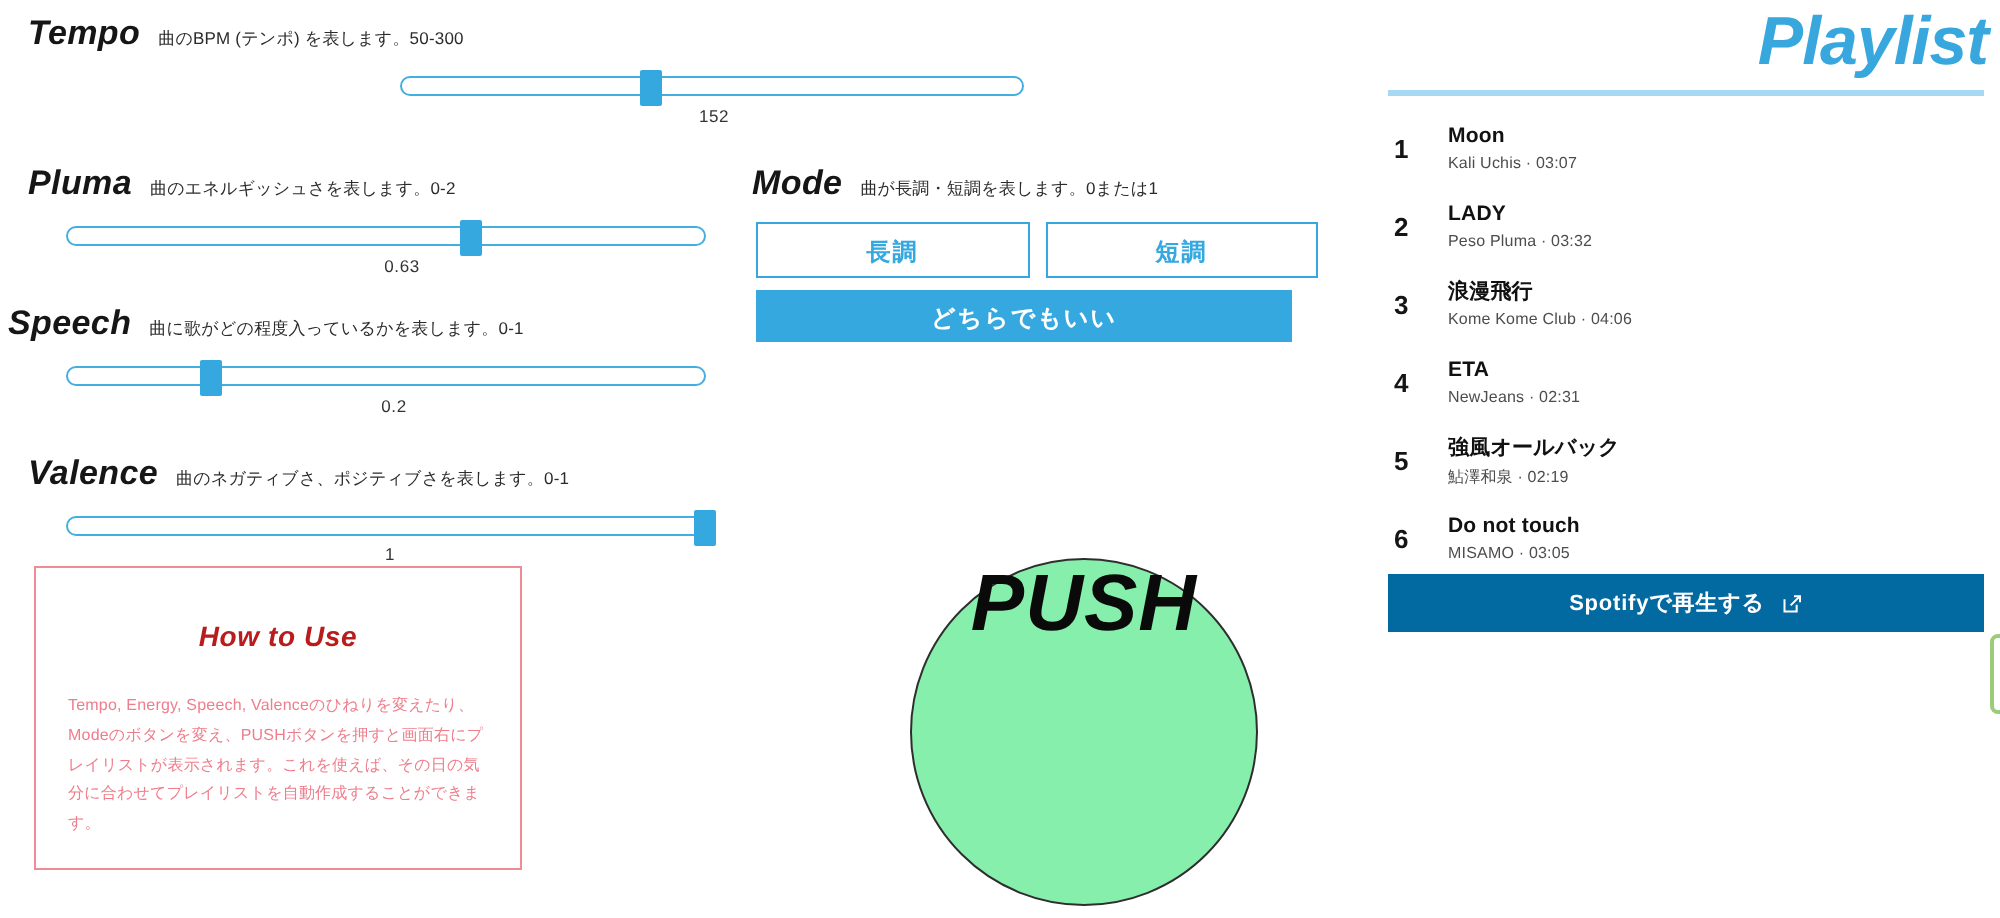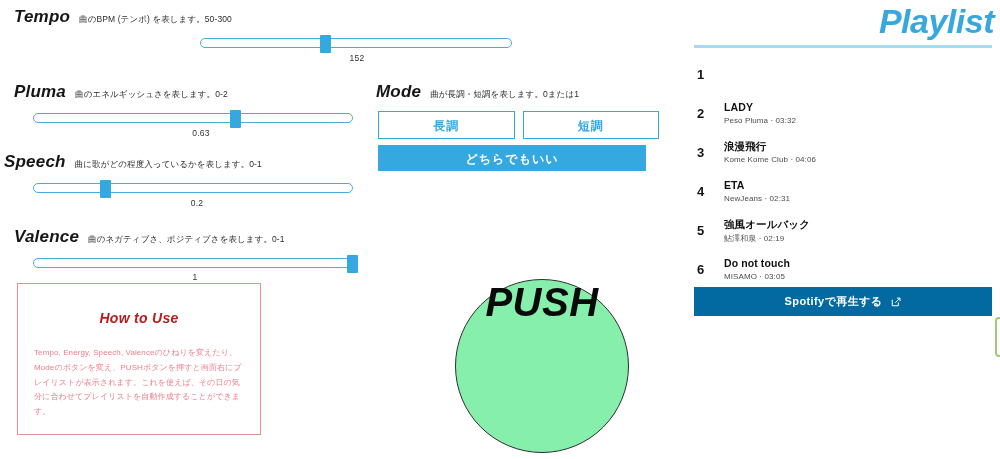--- a/index.html
+++ b/index.html
@@ -346,20 +346,22 @@
 </div>
 
 <div class="playlist">
   <div class="playlist-title">Playlist</div>
   <div class="playlist-divider"></div>
 
   <ul class="track-list" id="track-list">
       <li class="track-item">
         <div class="track-num">1</div>
         <div class="track-info">
+          <div class="track-name">Moon</div>
+          <div class="track-meta">Kali Uchis · 03:07</div>
         </div>
       </li>
       <li class="track-item">
         <div class="track-num">2</div>
         <div class="track-info">
           <div class="track-name">LADY</div>
           <div class="track-meta">Peso Pluma · 03:32</div>
         </div>
       </li>
       <li class="track-item">

